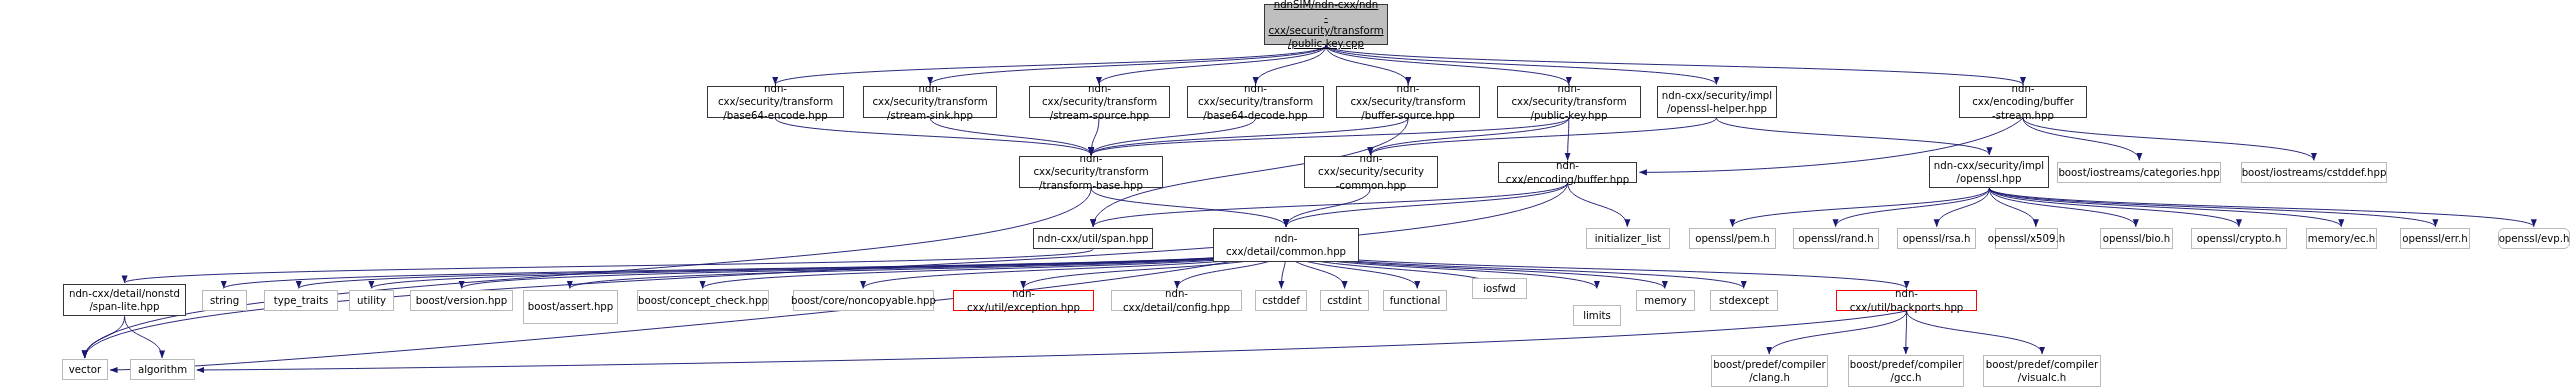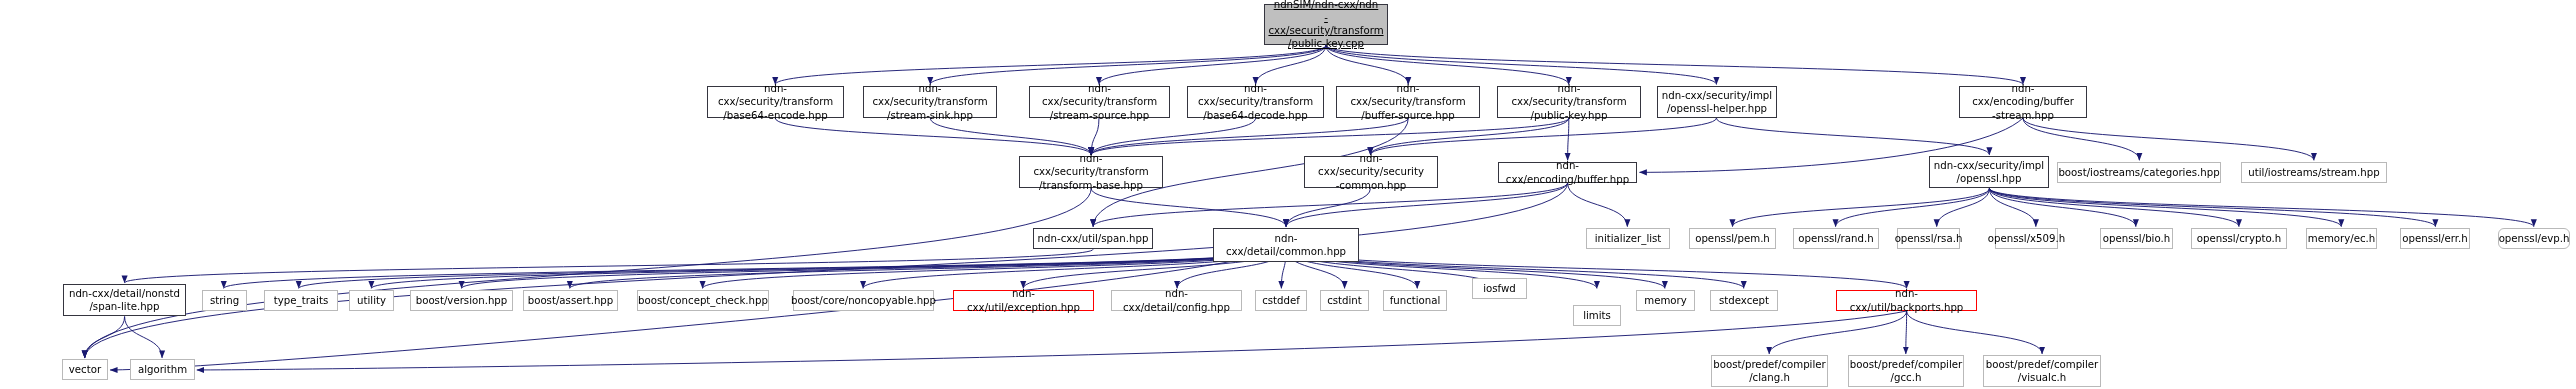--- a/index.html
+++ b/index.html
@@ -113,40 +113,40 @@
       <div class="node internal" style="left: 1959px; top: 86px; width: 128px; height: 32px;">ndn-cxx/encoding/buffer
 -stream.hpp</div>
       <div class="node internal" style="left: 1019px; top: 156px; width: 144px; height: 32px;">ndn-cxx/security/transform
 /transform-base.hpp</div>
       <div class="node internal" style="left: 1304px; top: 156px; width: 134px; height: 32px;">ndn-cxx/security/security
 -common.hpp</div>
       <div class="node internal" style="left: 1498px; top: 162px; width: 139px; height: 21px;">ndn-cxx/encoding/buffer.hpp</div>
       <div class="node internal" style="left: 1929px; top: 156px; width: 120px; height: 32px;">ndn-cxx/security/impl
 /openssl.hpp</div>
       <div class="node external" style="left: 2057px; top: 162px; width: 164px; height: 21px;">boost/iostreams/categories.hpp</div>
-      <div class="node external" style="left: 2241px; top: 162px; width: 146px; height: 21px;">util/iostreams/stream.hpp</div>
+      <div class="node external" style="left: 2241px; top: 162px; width: 146px; height: 21px;">boost/iostreams/cstddef.hpp</div>
       <div class="node internal" style="left: 1033px; top: 228px; width: 120px; height: 21px;">ndn-cxx/util/span.hpp</div>
       <div class="node internal" style="left: 1213px; top: 228px; width: 146px; height: 34px;">ndn-cxx/detail/common.hpp</div>
       <div class="node external" style="left: 1586px; top: 228px; width: 84px; height: 21px;">initializer_list</div>
       <div class="node external" style="left: 1689px; top: 228px; width: 87px; height: 21px;">openssl/pem.h</div>
       <div class="node external" style="left: 1793px; top: 228px; width: 86px; height: 21px;">openssl/rand.h</div>
-      <div class="node external" style="left: 1897px; top: 228px; width: 63px; height: 21px;">openssl/rsa.h</div>
+      <div class="node external" style="left: 1897px; top: 228px; width: 79px; height: 21px;">openssl/rsa.h</div>
       <div class="node external" style="left: 1995px; top: 228px; width: 63px; height: 21px;">openssl/x509.h</div>
       <div class="node external" style="left: 2100px; top: 228px; width: 73px; height: 21px;">openssl/bio.h</div>
       <div class="node external" style="left: 2191px; top: 228px; width: 96px; height: 21px;">openssl/crypto.h</div>
       <div class="node external" style="left: 2306px; top: 228px; width: 71px; height: 21px;">memory/ec.h</div>
       <div class="node external" style="left: 2400px; top: 228px; width: 70px; height: 21px;">openssl/err.h</div>
       <div class="node external" style="left: 2498px; top: 228px; width: 72px; height: 21px; border-radius: 6px;">openssl/evp.h</div>
       <div class="node internal" style="left: 63px; top: 284px; width: 123px; height: 32px;">ndn-cxx/detail/nonstd
 /span-lite.hpp</div>
       <div class="node external" style="left: 202px; top: 290px; width: 45px; height: 21px;">string</div>
       <div class="node external" style="left: 264px; top: 290px; width: 74px; height: 21px;">type_traits</div>
       <div class="node external" style="left: 349px; top: 290px; width: 45px; height: 21px;">utility</div>
       <div class="node external" style="left: 410px; top: 290px; width: 103px; height: 21px;">boost/version.hpp</div>
-      <div class="node external" style="left: 523px; top: 290px; width: 95px; height: 21px;">boost/assert.hpp</div>
+      <div class="node external" style="left: 523px; top: 290px; width: 95px; height: 34px;">boost/assert.hpp</div>
       <div class="node external" style="left: 637px; top: 290px; width: 132px; height: 21px;">boost/concept_check.hpp</div>
       <div class="node external" style="left: 793px; top: 290px; width: 141px; height: 21px;">boost/core/noncopyable.hpp</div>
       <div class="node red" style="left: 953px; top: 290px; width: 141px; height: 21px;">ndn-cxx/util/exception.hpp</div>
       <div class="node external" style="left: 1111px; top: 290px; width: 131px; height: 21px;">ndn-cxx/detail/config.hpp</div>
       <div class="node external" style="left: 1255px; top: 290px; width: 52px; height: 21px;">cstddef</div>
       <div class="node external" style="left: 1320px; top: 290px; width: 49px; height: 21px;">cstdint</div>
       <div class="node external" style="left: 1383px; top: 290px; width: 64px; height: 21px;">functional</div>
       <div class="node external" style="left: 1472px; top: 278px; width: 55px; height: 21px;">iosfwd</div>
       <div class="node external" style="left: 1573px; top: 305px; width: 48px; height: 21px;">limits</div>
       <div class="node external" style="left: 1636px; top: 290px; width: 59px; height: 21px;">memory</div>

